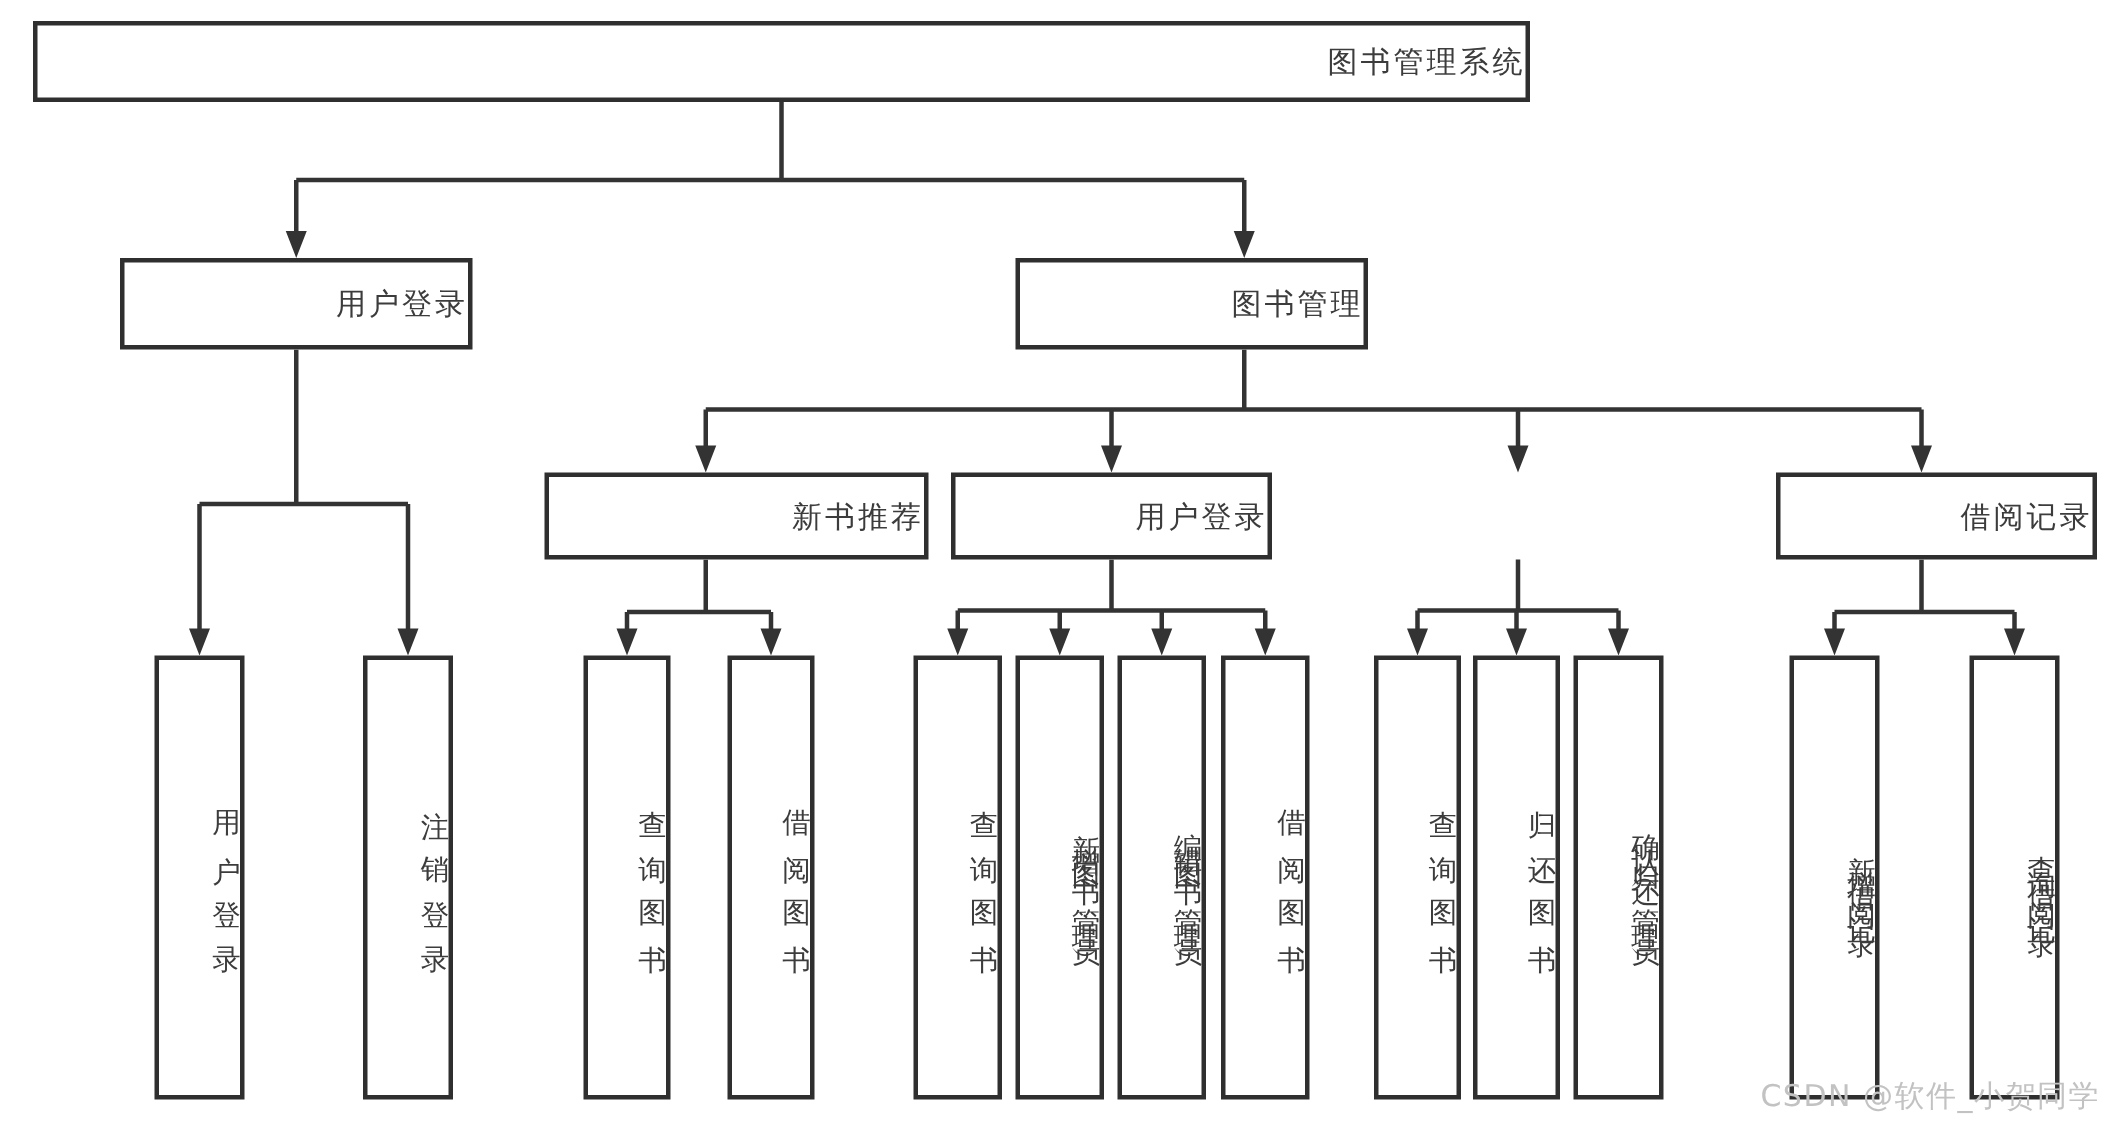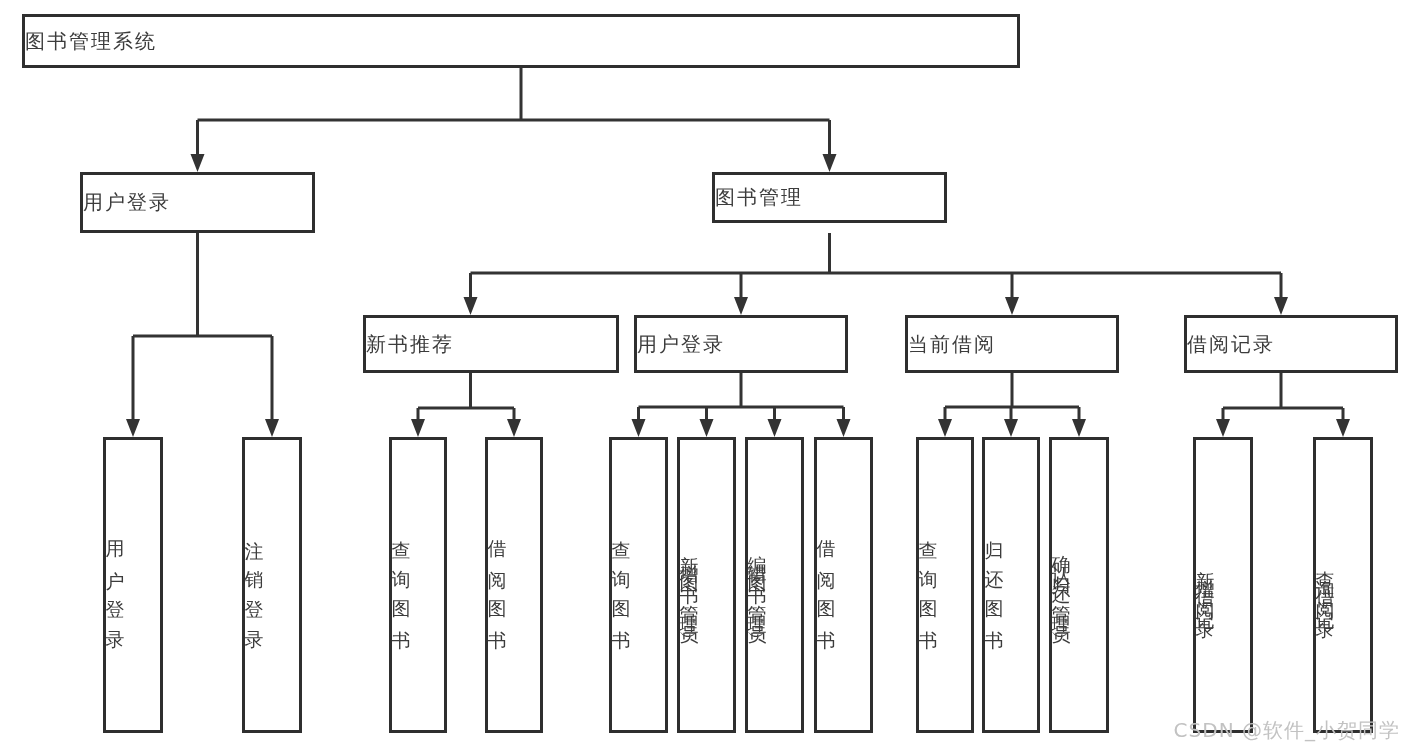--- a/index.html
+++ b/index.html
@@ -17,21 +17,21 @@
     width: 1405px; height: 747px;
     z-index: 1;
   }
   .hbox, .vbox {
     position: absolute;
     box-sizing: border-box;
     background: #ffffff;
     border: 3px solid #2f2f2f;
     display: flex;
     align-items: center;
-    justify-content: flex-start;
+    justify-content: flex-end;
     z-index: 2;
   }
   .hlabel {
     font-size: 20px;
     color: #3c3c3c;
     letter-spacing: 2px;
     white-space: nowrap;
   }
   .vlabel {
     writing-mode: vertical-rl;
@@ -86,32 +86,29 @@
              M1336 419 L1350 419 L1343 437 Z" fill="#333333" stroke="none"></path>
   </svg>
 
   <div class="hbox" style="left:22px;top:14px;width:998px;height:54px">
     <span class="hlabel">图书管理系统</span>
   </div>
 
   <div class="hbox" style="left:80px;top:172px;width:235px;height:61px">
     <span class="hlabel">用户登录</span>
   </div>
-  <div class="hbox" style="left:712px;top:172px;width:235px;height:51px">
+  <div class="hbox" style="left:677px;top:172px;width:235px;height:61px">
     <span class="hlabel">图书管理</span>
   </div>
 
   <div class="hbox" style="left:363px;top:315px;width:256px;height:58px">
     <span class="hlabel">新书推荐</span>
   </div>
   <div class="hbox" style="left:634px;top:315px;width:214px;height:58px">
     <span class="hlabel">用户登录</span>
-  </div>
-  <div class="hbox" style="left:905px;top:315px;width:214px;height:58px">
-    <span class="hlabel">当前借阅</span>
   </div>
   <div class="hbox" style="left:1184px;top:315px;width:214px;height:58px">
     <span class="hlabel">借阅记录</span>
   </div>
 
   <div class="vbox" style="left:103px;top:437px;width:60px;height:296px">
     <span class="vlabel" style="letter-spacing: 30px;">用户登录</span>
   </div>
   <div class="vbox" style="left:242px;top:437px;width:60px;height:296px">
     <span class="vlabel" style="letter-spacing: 30px;">注销登录</span>

